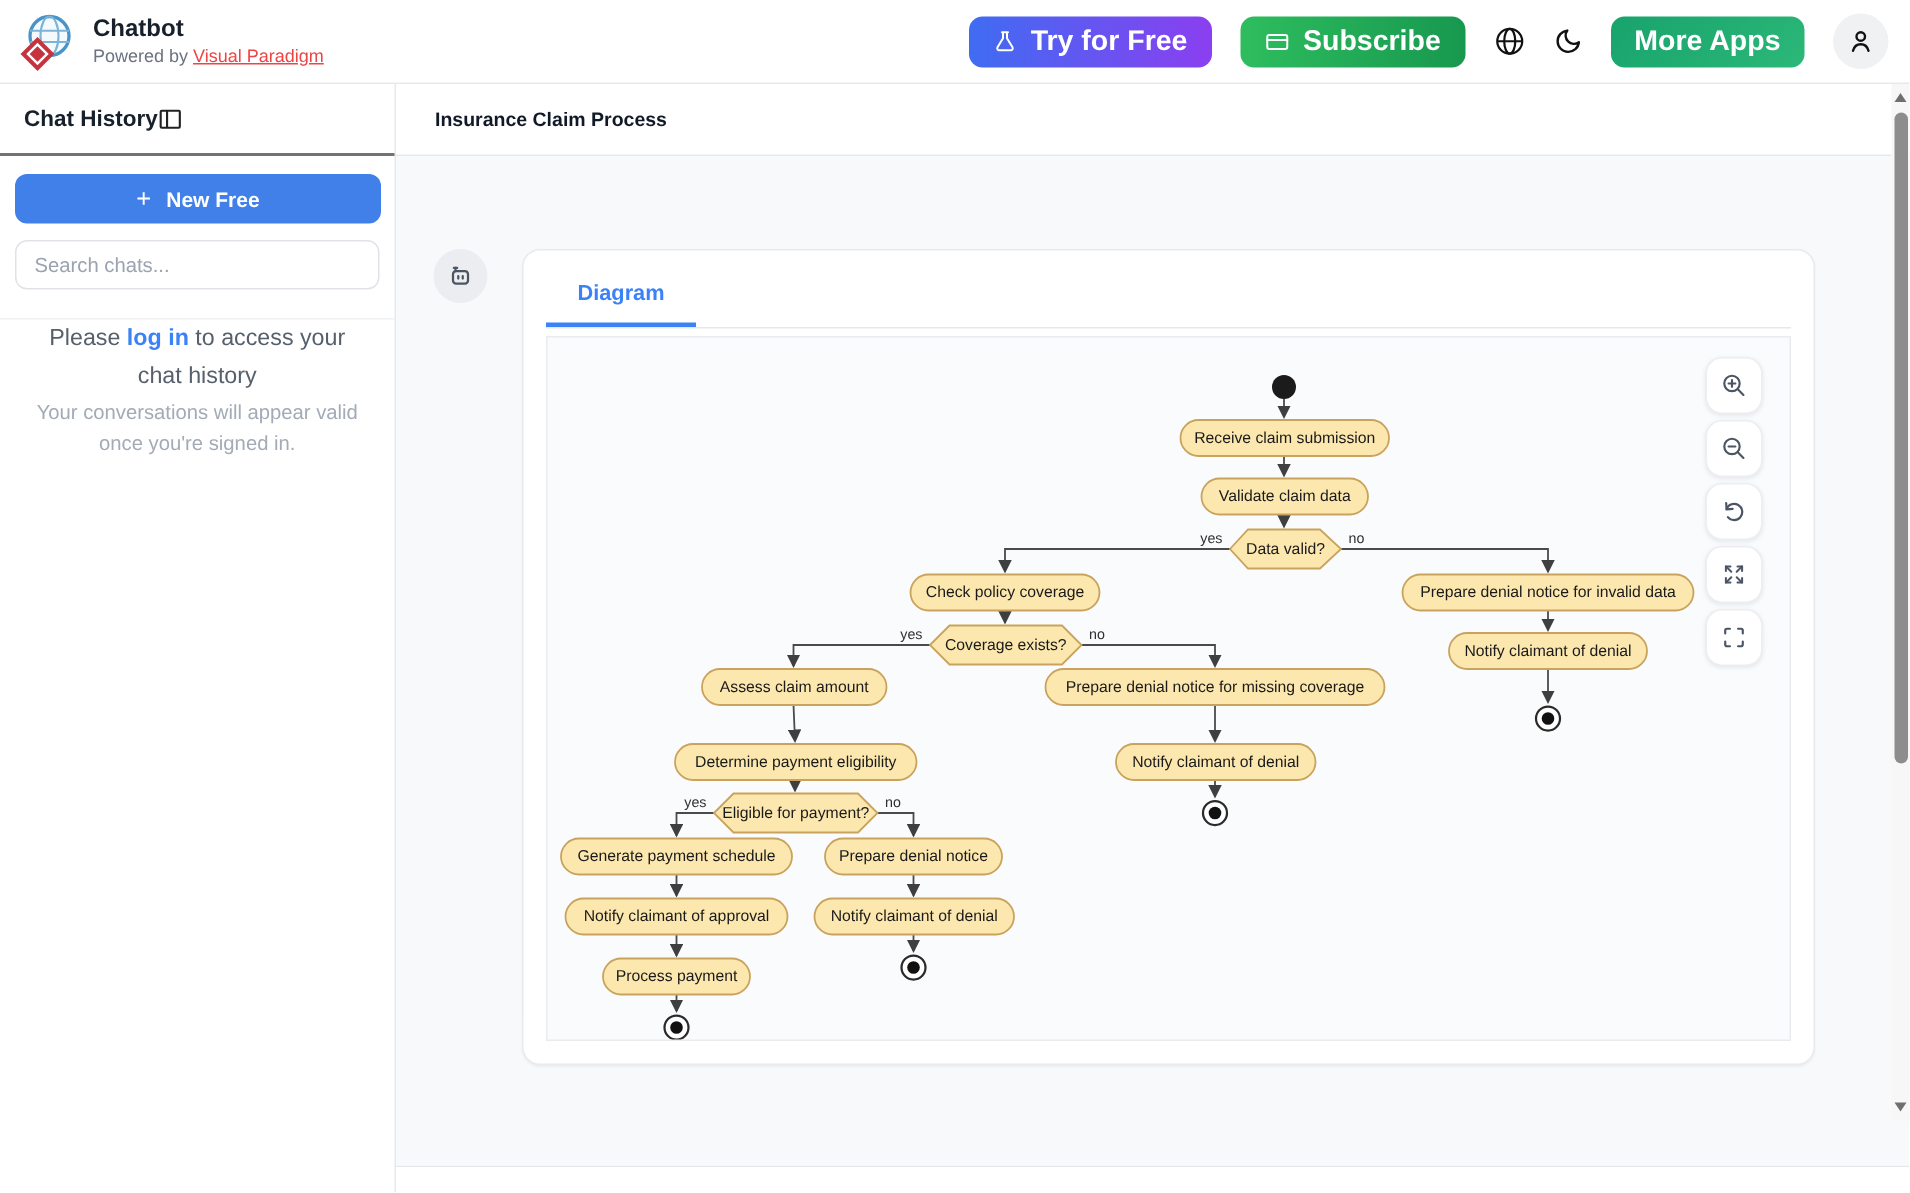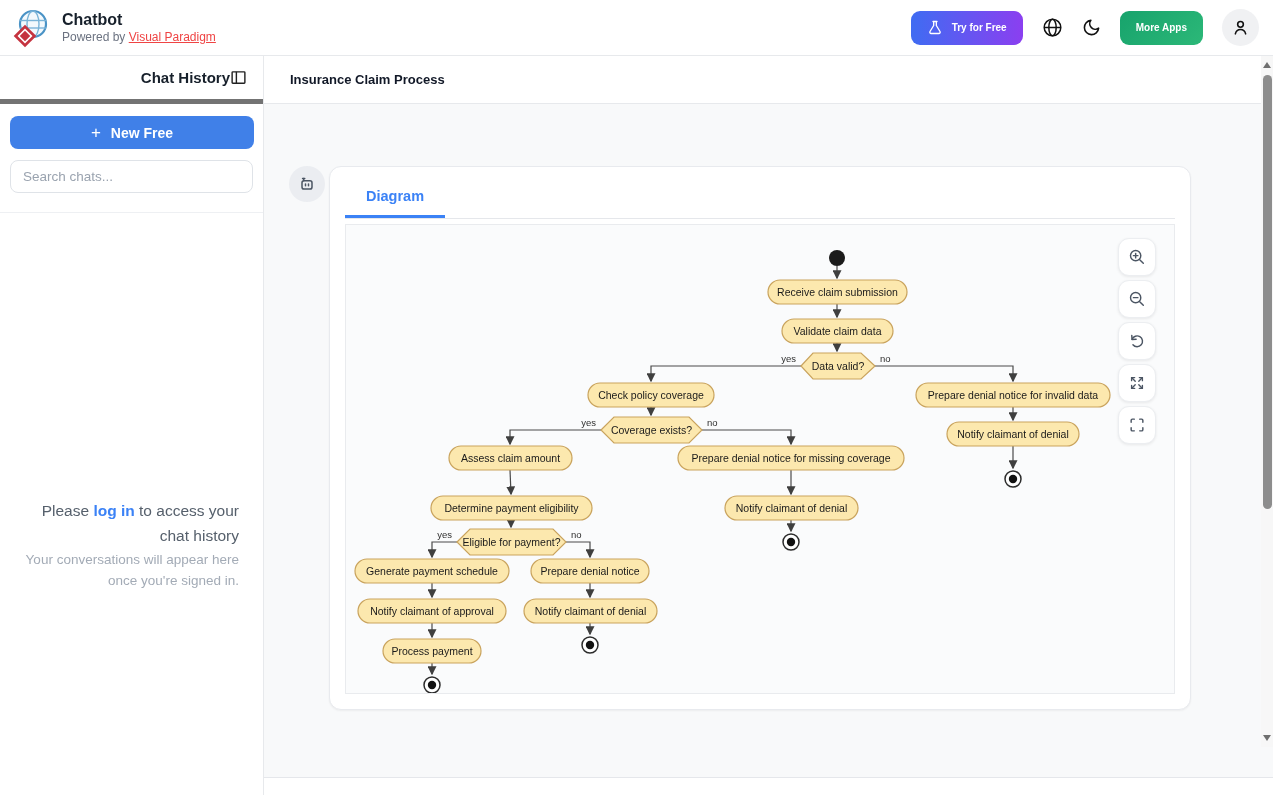--- a/index.html
+++ b/index.html
@@ -8,67 +8,67 @@
 
   
   .header { height:56px; background:#fff; border-bottom:1px solid #e7e9ec;
     display:flex; align-items:center; padding:0 14px 0 12px; }
   .brand { display:flex; align-items:center; gap:10px; }
   .brand-title { font-size:16px; font-weight:700; color:#17202b; line-height:1.15; }
   .brand-sub { font-size:12px; color:#6b7280; }
   .brand-sub a { color:#ef4444; text-decoration:underline; cursor:pointer; }
   .header-actions { margin-left:auto; display:flex; align-items:center; gap:19px; }
   .pill-btn { height:34px; border:none; border-radius:9px; color:#fff; font-weight:700;
-    font-size:10px; padding:0 16px; display:inline-flex; align-items:center; gap:9px;
+    font-size:19px; padding:0 16px; display:inline-flex; align-items:center; gap:9px;
     cursor:pointer; font-family:"Liberation Sans",sans-serif; }
   .btn-try { background:linear-gradient(90deg,#3f6cf2,#8b3ff0); }
   .btn-sub { background:linear-gradient(90deg,#2ebd5e,#17984f); }
   .btn-more { background:linear-gradient(135deg,#17a36c,#2cb878); }
   .icon-btn { background:none; border:none; cursor:pointer; display:flex; align-items:center; }
   .avatar-btn { width:37px; height:37px; border-radius:50%; background:#f0f1f3;
     display:flex; align-items:center; justify-content:center; border:none; cursor:pointer; }
 
   
   .body { display:flex; height:739px; }
   .sidebar { width:264px; background:#fff; border-right:1px solid #e7e9ec; flex:none; }
-  .sidebar-header { height:48px; border-bottom:5px solid #737373; display:flex;
-    align-items:center; justify-content:flex-end; padding:0 16px; }
+  .sidebar-header { height:48px; border-bottom:2px solid #737373; display:flex;
+    align-items:center; justify-content:flex-start; padding:0 16px; }
   .sidebar-title { font-size:15px; font-weight:700; color:#17202b; }
   .new-chat { display:flex; align-items:center; justify-content:center; gap:10px;
     margin:12px 10px 0; height:33px; width:244px; background:#4080e8; color:#fff;
     border:none; border-radius:8px; font-size:14px; font-weight:600; cursor:pointer;
     font-family:"Liberation Sans",sans-serif; }
   .search-wrap { margin:11px 10px 0; }
   .search-input { width:100%; height:33px; border:1px solid #dfe3e8; border-radius:8px;
     padding:0 12px; font-size:13.5px; color:#374151; outline:none;
     font-family:"Liberation Sans",sans-serif; }
   .search-input::placeholder { color:#9aa3af; }
   .sidebar-divider { margin-top:19px; border-bottom:1px solid #eef0f3; }
-  .login-block { margin-top:285px; padding:0 24px; text-align:right; }
+  .login-block { padding:0 24px; text-align:center; }
   .login-main { font-size:15.5px; color:#56606c; line-height:1.62; }
   .login-main a { color:#3b82f6; font-weight:700; text-decoration:none; cursor:pointer; }
   .login-hint { margin-top:2px; font-size:13.5px; color:#a3abb6; line-height:1.55; }
 
   .main { flex:1; display:flex; flex-direction:column; position:relative; min-width:0; }
   .main-header { height:48px; background:#fff; border-bottom:1px solid #e7e9ec;
     display:flex; align-items:center; padding:0 26px; flex:none; }
   .main-title { font-size:13px; font-weight:700; color:#111827; }
   .chat-area { flex:1; background:#f8f9fa; overflow:hidden; position:relative; }
 
   
   .user-row { display:flex; justify-content:flex-end; align-items:flex-start;
     gap:15px; margin:28px 40px 0 0; }
   .user-avatar { width:34px; height:34px; border-radius:50%; background:#3e7ceb;
     display:flex; align-items:center; justify-content:center; flex:none; }
   .user-bubble { background:#3d7de9; border-radius:26px; padding:14px 19px;
     color:#fff; font-size:15px; max-width:640px; }
   .user-bubble .sel { background:#2158cc; padding:2px 0; }
 
   
-  .bot-row { display:flex; align-items:flex-start; gap:4px; margin:62px 0 0 25px; }
+  .bot-row { display:flex; align-items:flex-start; gap:23px; margin:62px 0 0 25px; }
   .bot-avatar { width:36px; height:36px; border-radius:50%; background:#ebedf1;
     display:flex; align-items:center; justify-content:center; flex:none; }
   .card { width:862px; background:#fff; border:1px solid #e8eaee; border-radius:12px;
     box-shadow:0 1px 2px rgba(0,0,0,.05); padding:12px 15px 15px; }
   .tabs { display:flex; border-bottom:1px solid #e5e7eb; }
   .tab { padding:9px 21px 11px; font-size:14.5px; cursor:pointer; border-bottom:3px solid transparent; }
   .tab.active { color:#3b82f6; font-weight:600; border-bottom-color:#3b82f6; }
   .tab.inactive { color:#4b5563; }
   .viewport { position:relative; margin-top:5px; height:470px; background:#fafbfc;
     border:1px solid #e9ebee; overflow:hidden; }
@@ -122,20 +122,29 @@
   </div>
   <div class="header-actions">
     <button class="pill-btn btn-try">
       <span style="display:flex;">
         <svg width="16" height="17" viewBox="0 0 24 24" fill="none" stroke="#fff" stroke-width="2" stroke-linecap="round" stroke-linejoin="round">
           <path d="M9 3h6M10 3v6l-5.5 9a2 2 0 0 0 1.7 3h11.6a2 2 0 0 0 1.7-3L14 9V3"></path>
         </svg>
       </span>
       <span>Try for Free</span>
     </button>
+    <button class="pill-btn btn-sub">
+      <span style="display:flex;">
+        <svg width="17" height="16" viewBox="0 0 24 24" fill="none" stroke="#fff" stroke-width="2" stroke-linecap="round">
+          <rect x="2" y="5" width="20" height="14" rx="2"></rect>
+            <line x1="2" y1="10" x2="22" y2="10"></line>
+        </svg>
+      </span>
+      <span>Subscribe</span>
+    </button>
     <button class="icon-btn">
       <span style="display:flex;">
         <svg width="21" height="21" viewBox="0 0 24 24" fill="none" stroke="#111" stroke-width="1.7">
           <circle cx="12" cy="12" r="9.5"></circle>
             <ellipse cx="12" cy="12" rx="4.2" ry="9.5"></ellipse>
           <line x1="2.5" y1="12" x2="21.5" y2="12"></line>
         </svg>
       </span>
     </button>
     <button class="icon-btn">
@@ -174,21 +183,21 @@
     <button class="new-chat">
       <span style="font-size:17px;font-weight:400;">+</span>
       <span>New Free</span>
     </button>
     <div class="search-wrap">
       <input class="search-input" placeholder="Search chats..." style="">
     </div>
     <div class="sidebar-divider"></div>
     <div class="login-block">
       <div class="login-main"><span>Please </span><a>log in</a><span> to access your chat history</span></div>
-      <div class="login-hint">Your conversations will appear here once you're signed in.</div>
+      <div class="login-hint">Your conversations will appear valid once you're signed in.</div>
     </div>
   </div>
 
   <div class="main">
     <div class="main-header">
       <span class="main-title">Insurance Claim Process</span>
     </div>
 
     <div class="chat-area">
 

